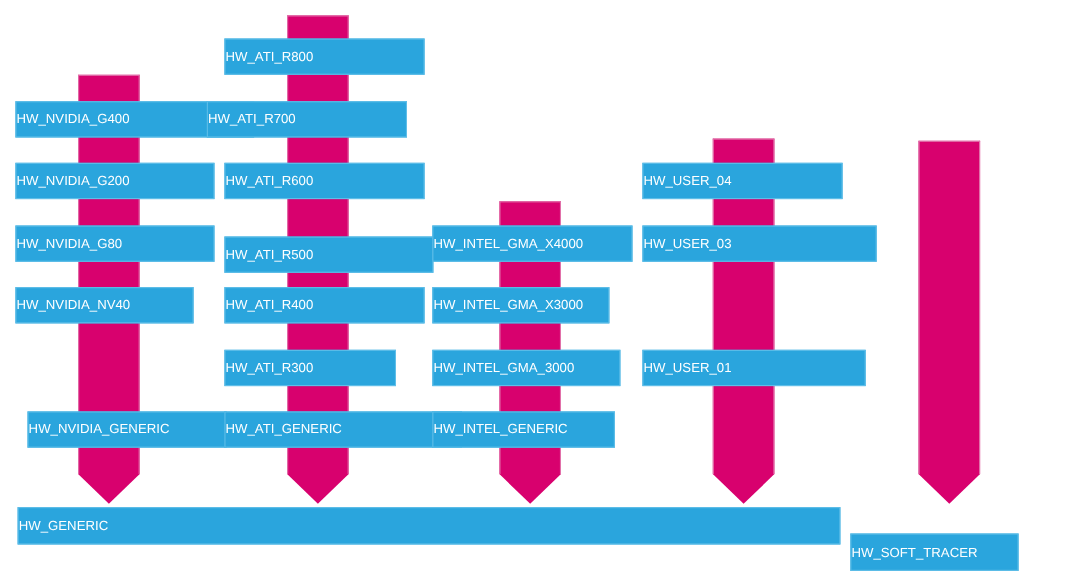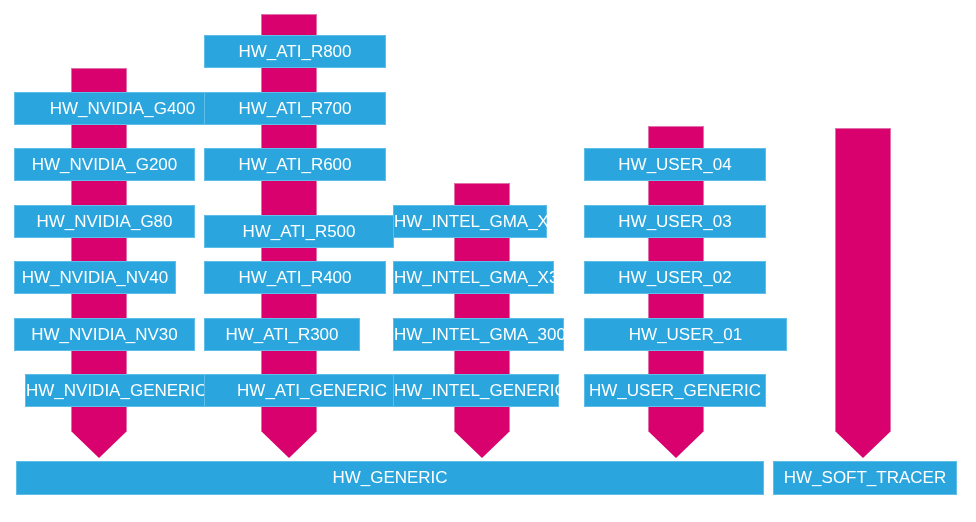--- a/index.html
+++ b/index.html
@@ -17,22 +17,21 @@
   }
   
   .node {
     position: absolute;
     height: 33px;
     line-height: 31px;
     box-sizing: border-box;
     background: var(--box-fill, #2AA5DD);
     border: 1px solid var(--box-border, #5FBEE8);
     color: var(--text-color, #ffffff);
-    font-size: 17px;
-    text-align: center;
+    font-size: 12px;
     white-space: nowrap;
     z-index: 2;
   }
   .node.bar {
     height: 34px;
     line-height: 32px;
   }
   
   .arrow {
     position: absolute;
@@ -77,38 +76,35 @@
   </div>
   <div class="arrow" style="left:835px; top:128px;">
     <div class="shaft" style="height:303px"></div>
     <div class="head"></div>
   </div>
 
   <div class="node" style="left:14px; top:92px;  width:217px">HW_NVIDIA_G400</div>
   <div class="node" style="left:14px; top:148px; width:181px">HW_NVIDIA_G200</div>
   <div class="node" style="left:14px; top:205px; width:181px">HW_NVIDIA_G80</div>
   <div class="node" style="left:14px; top:261px; width:162px">HW_NVIDIA_NV40</div>
-  <div class="node" style="left:14px; top:318px; width:181px">HW_NVIDIA_NV30</div>
   <div class="node" style="left:25px; top:374px; width:181px">HW_NVIDIA_GENERIC</div>
 
   <div class="node" style="left:204px; top:35px;  width:182px">HW_ATI_R800</div>
-  <div class="node" style="left:204px; top:92px;  width:182px">HW_ATI_R700</div>
+  <div class="node" style="left:188px; top:92px;  width:182px">HW_ATI_R700</div>
   <div class="node" style="left:204px; top:148px; width:182px">HW_ATI_R600</div>
   <div class="node" style="left:204px; top:215px; width:190px">HW_ATI_R500</div>
   <div class="node" style="left:204px; top:261px; width:182px">HW_ATI_R400</div>
   <div class="node" style="left:204px; top:318px; width:156px">HW_ATI_R300</div>
   <div class="node" style="left:204px; top:374px; width:216px">HW_ATI_GENERIC</div>
 
-  <div class="node" style="left:393px; top:205px; width:154px">HW_INTEL_GMA_X4000</div>
+  <div class="node" style="left:393px; top:205px; width:182px">HW_INTEL_GMA_X4000</div>
   <div class="node" style="left:393px; top:261px; width:161px">HW_INTEL_GMA_X3000</div>
   <div class="node" style="left:393px; top:318px; width:171px">HW_INTEL_GMA_3000</div>
   <div class="node" style="left:393px; top:374px; width:166px">HW_INTEL_GENERIC</div>
 
   <div class="node" style="left:584px; top:148px; width:182px">HW_USER_04</div>
-  <div class="node" style="left:584px; top:205px; width:182px">HW_USER_03</div>
-  <div class="node" style="left:584px; top:261px; width:182px">HW_USER_02</div>
+  <div class="node" style="left:584px; top:205px; width:213px">HW_USER_03</div>
   <div class="node" style="left:584px; top:318px; width:203px">HW_USER_01</div>
-  <div class="node" style="left:584px; top:374px; width:182px">HW_USER_GENERIC</div>
 
   <div class="node bar" style="left:16px;  top:461px; width:748px">HW_GENERIC</div>
-  <div class="node bar" style="left:773px; top:461px; width:184px">HW_SOFT_TRACER</div>
+  <div class="node bar" style="left:773px; top:485px; width:153px">HW_SOFT_TRACER</div>
 
 </div>
 
 </body></html>

